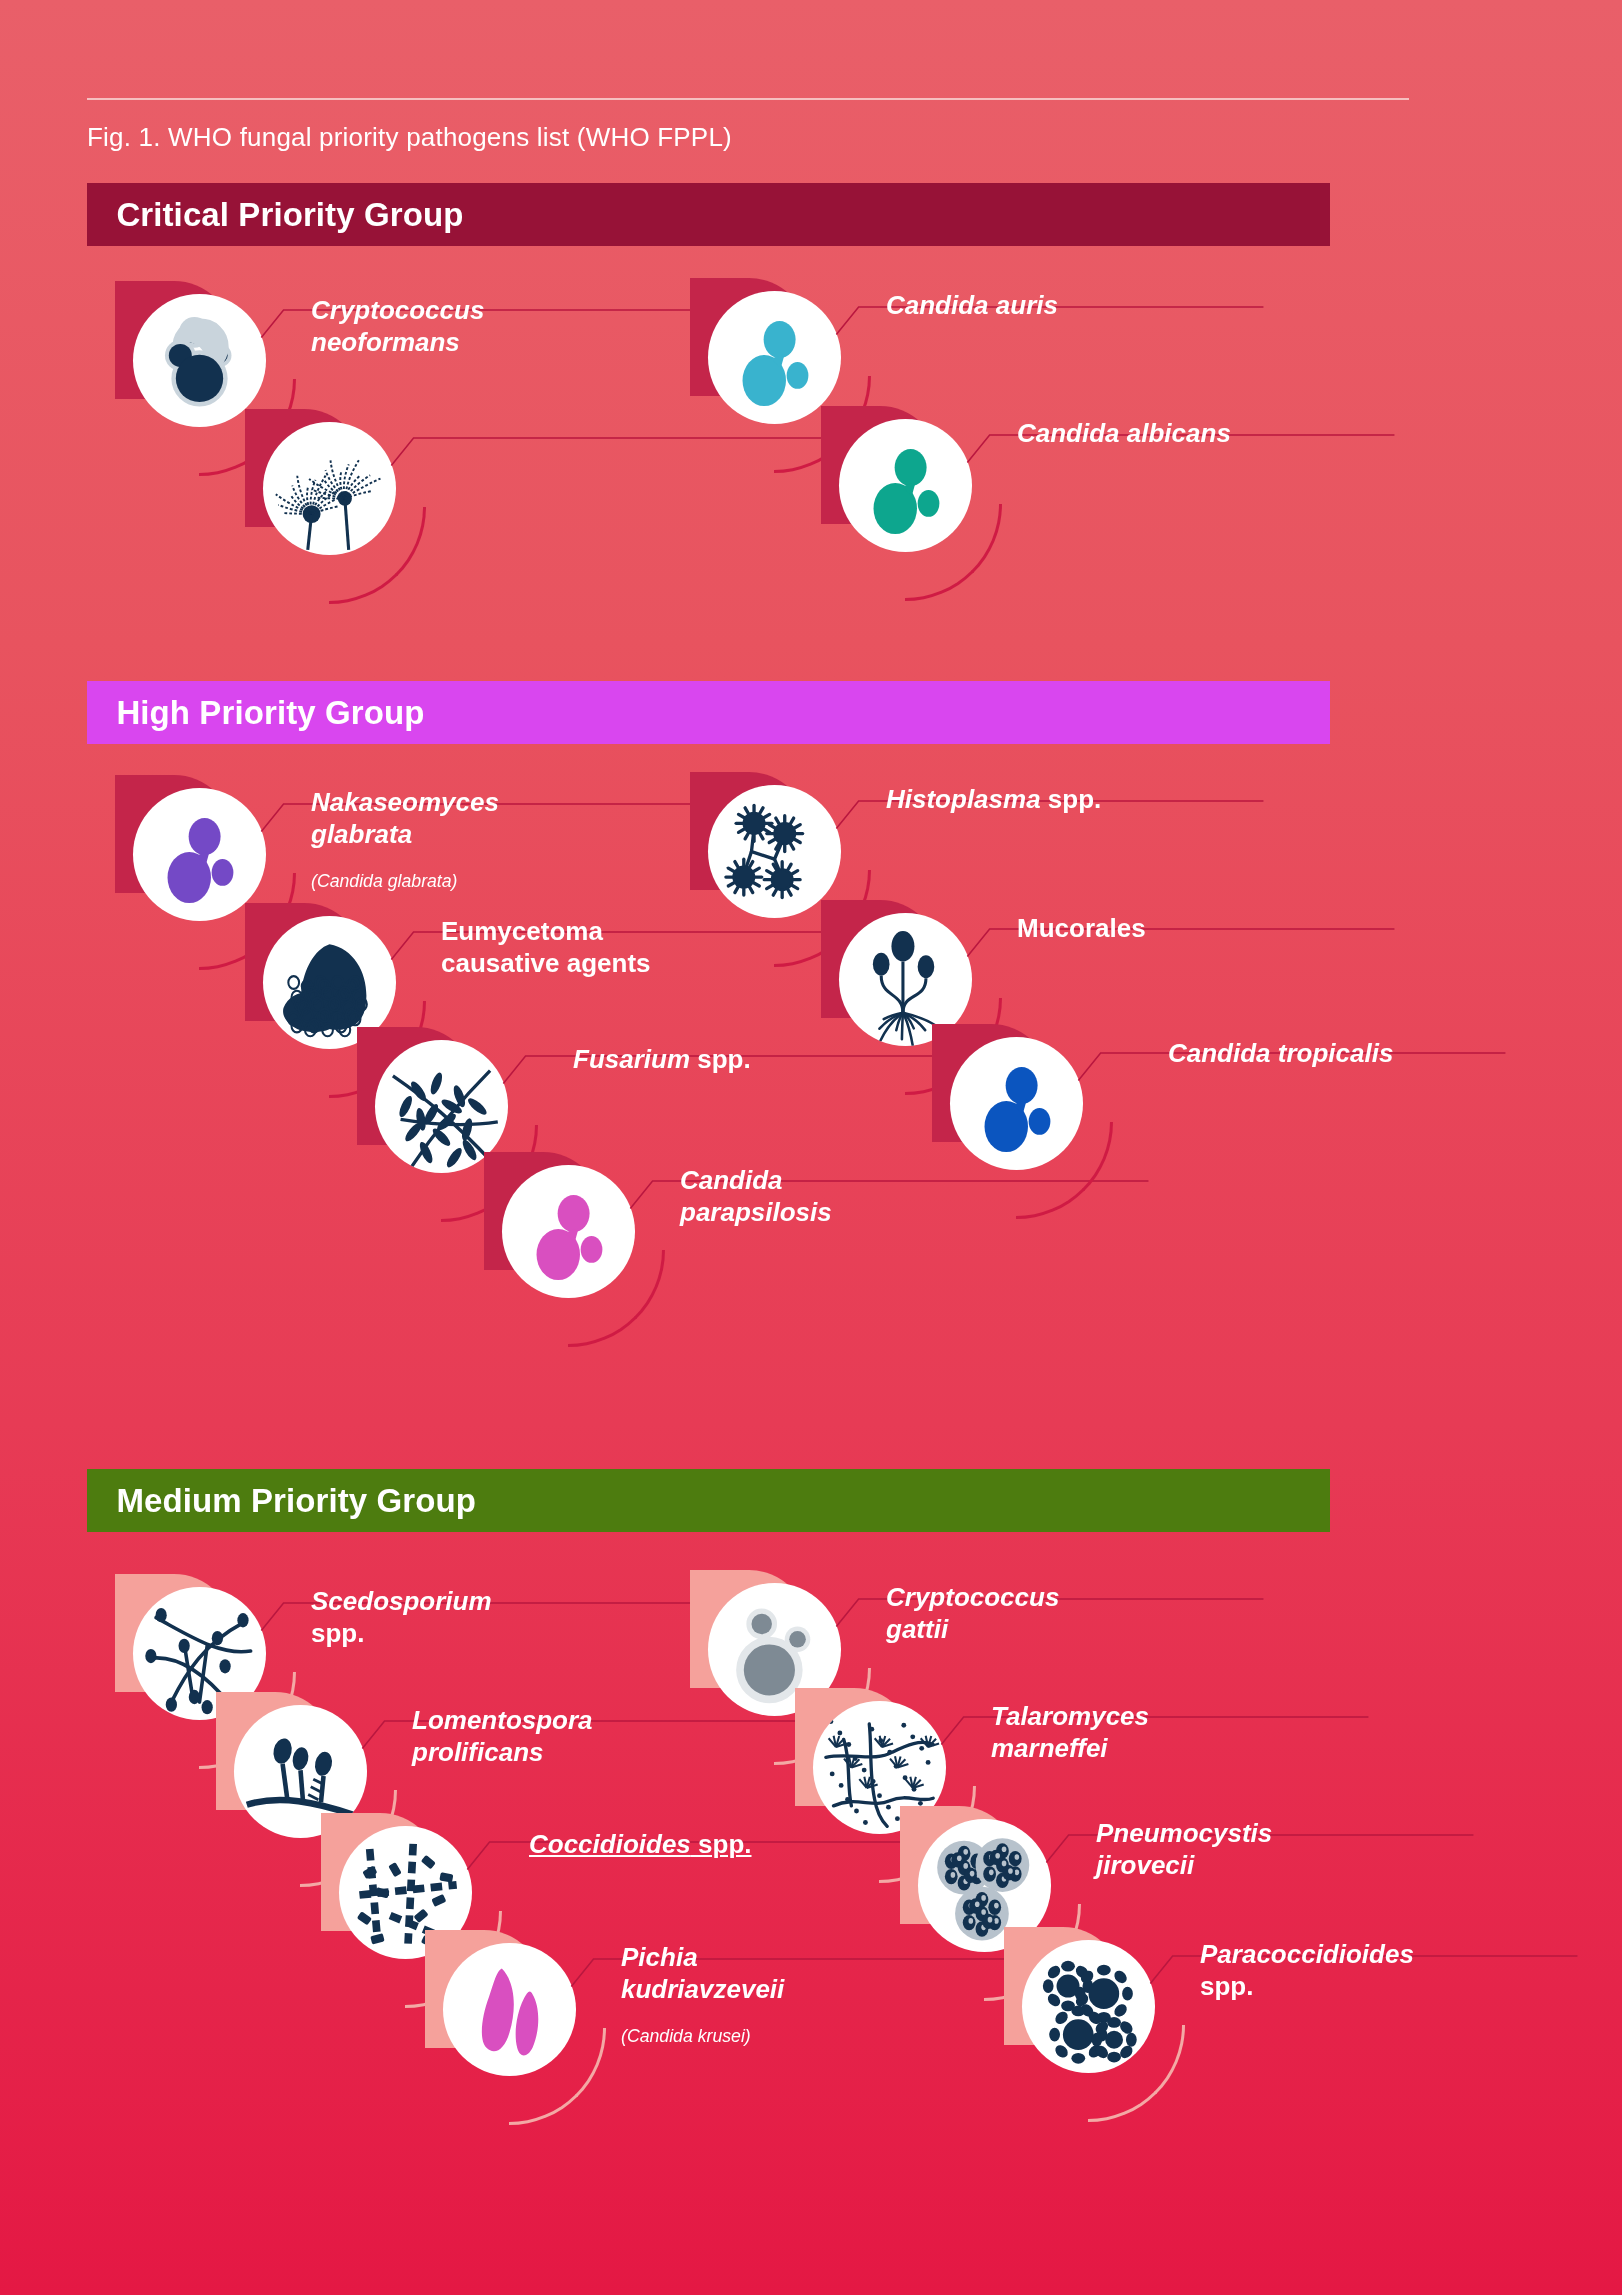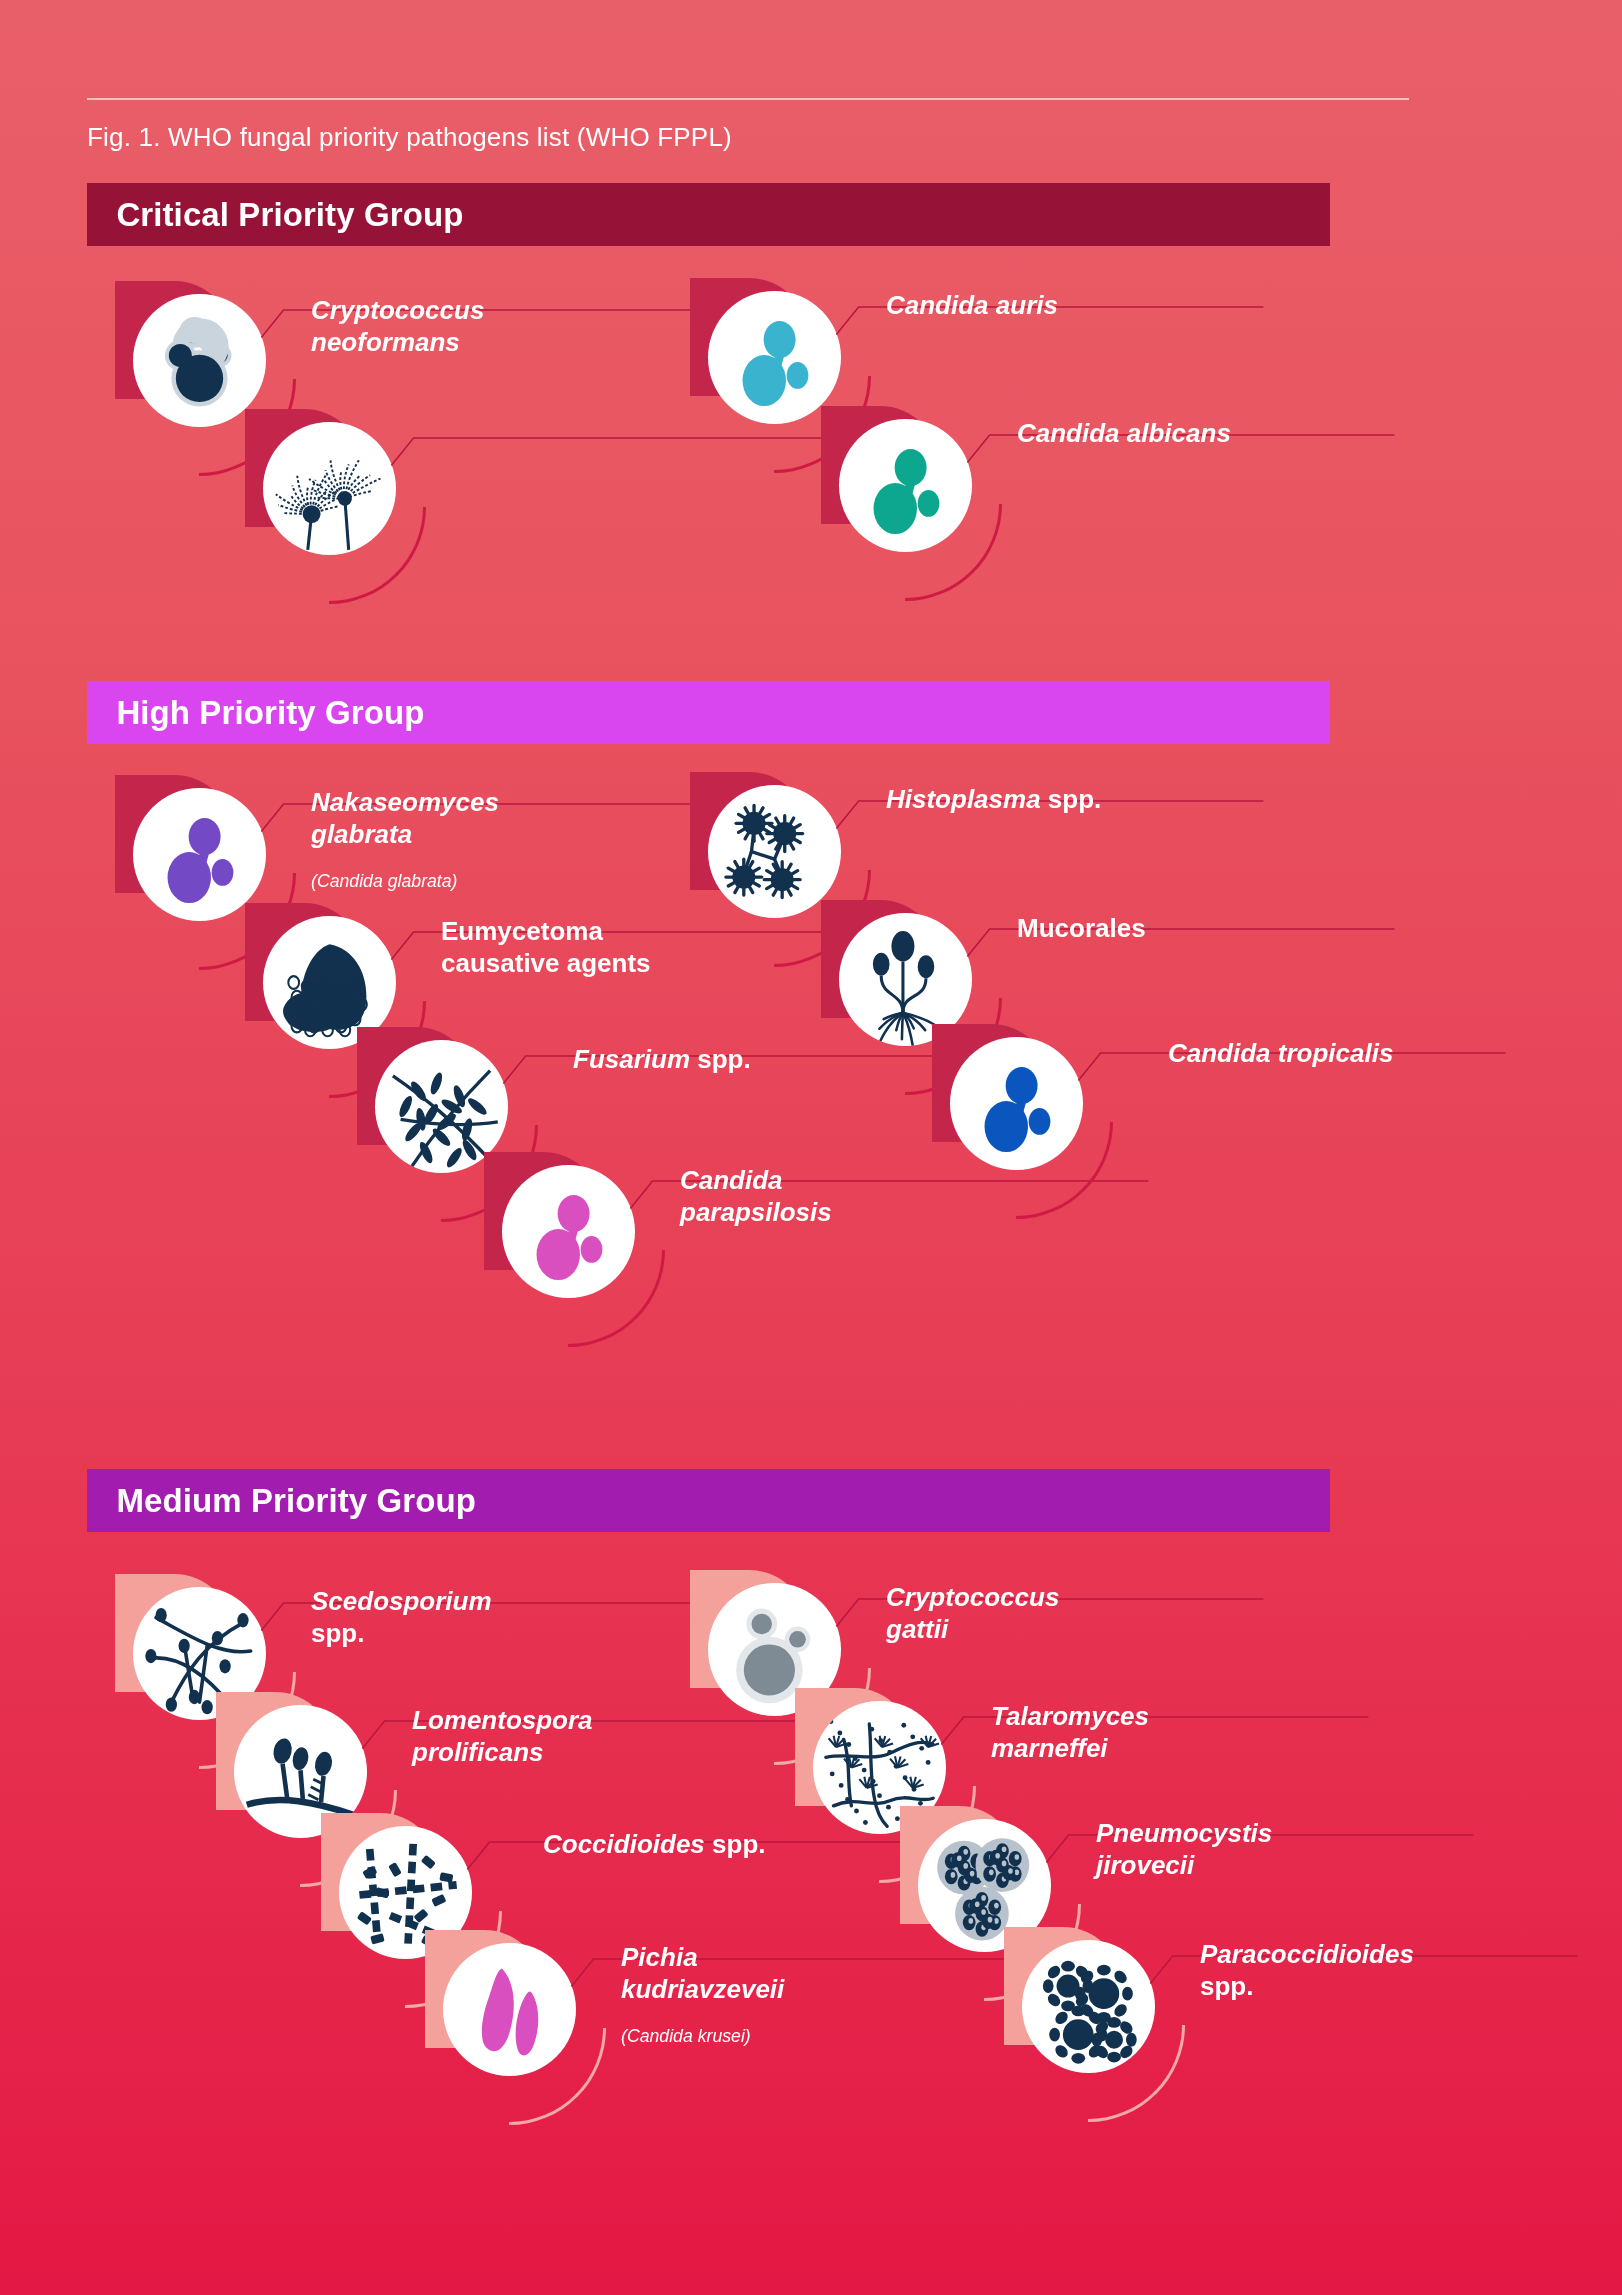--- a/index.html
+++ b/index.html
@@ -34,21 +34,21 @@
   .band-label {
     font-size: 33px;
     font-weight: bold;
     color: #FFFFFF;
     padding-left: 29.4px;
     letter-spacing: 0.1px;
     white-space: nowrap;
   }
   #band-critical { top: 183px; background: #971237; }
   #band-high     { top: 681px; background: #d946ef; }
-  #band-medium   { top: 1469px; background: #a21caf; }
+  #band-medium   { top: 1469px; background: #4d7c0f; }
 
   
   .item { position: absolute; width: 654px; height: 183px; }
 
   
   .disc {
     position: absolute;
     left: 0px; top: 0px;
     width: 118px; height: 118px;
     border-top-left-radius: 0;
@@ -681,21 +681,21 @@
           <rect x="79" y="37" width="10" height="6.5" rx="1.5" fill="#12314F" transform="rotate(10 84 40)"></rect>
           <rect x="25" y="85" width="10" height="6.5" rx="1.5" fill="#12314F" transform="rotate(-15 30 88)"></rect>
           <rect x="65" y="87" width="10" height="6.5" rx="1.5" fill="#12314F" transform="rotate(25 70 90)"></rect>
         </svg>
       </div>
       <div class="leader">
         <svg width="543" height="79" viewBox="0 0 830 120">
     <path d="M28 86 L62 44 L820 44" stroke="#B9173F" stroke-width="2.4" fill="none"></path>
   </svg>
       </div>
-      <div class="label" style="left: 222px; top: 15.7px;">
+      <div class="label" style="left: 208px; top: 15.7px; text-decoration: underline;">
         <div class="name">
           <div><i>Coccidioides</i><span class="roman-part"> spp.</span></div>
         </div>
 
       </div>
     </div>
     <div class="item medium" style="left: 425px; top: 1930px;">
       <div class="disc"></div>
       <div class="arc"></div>
       <div class="bubble">

